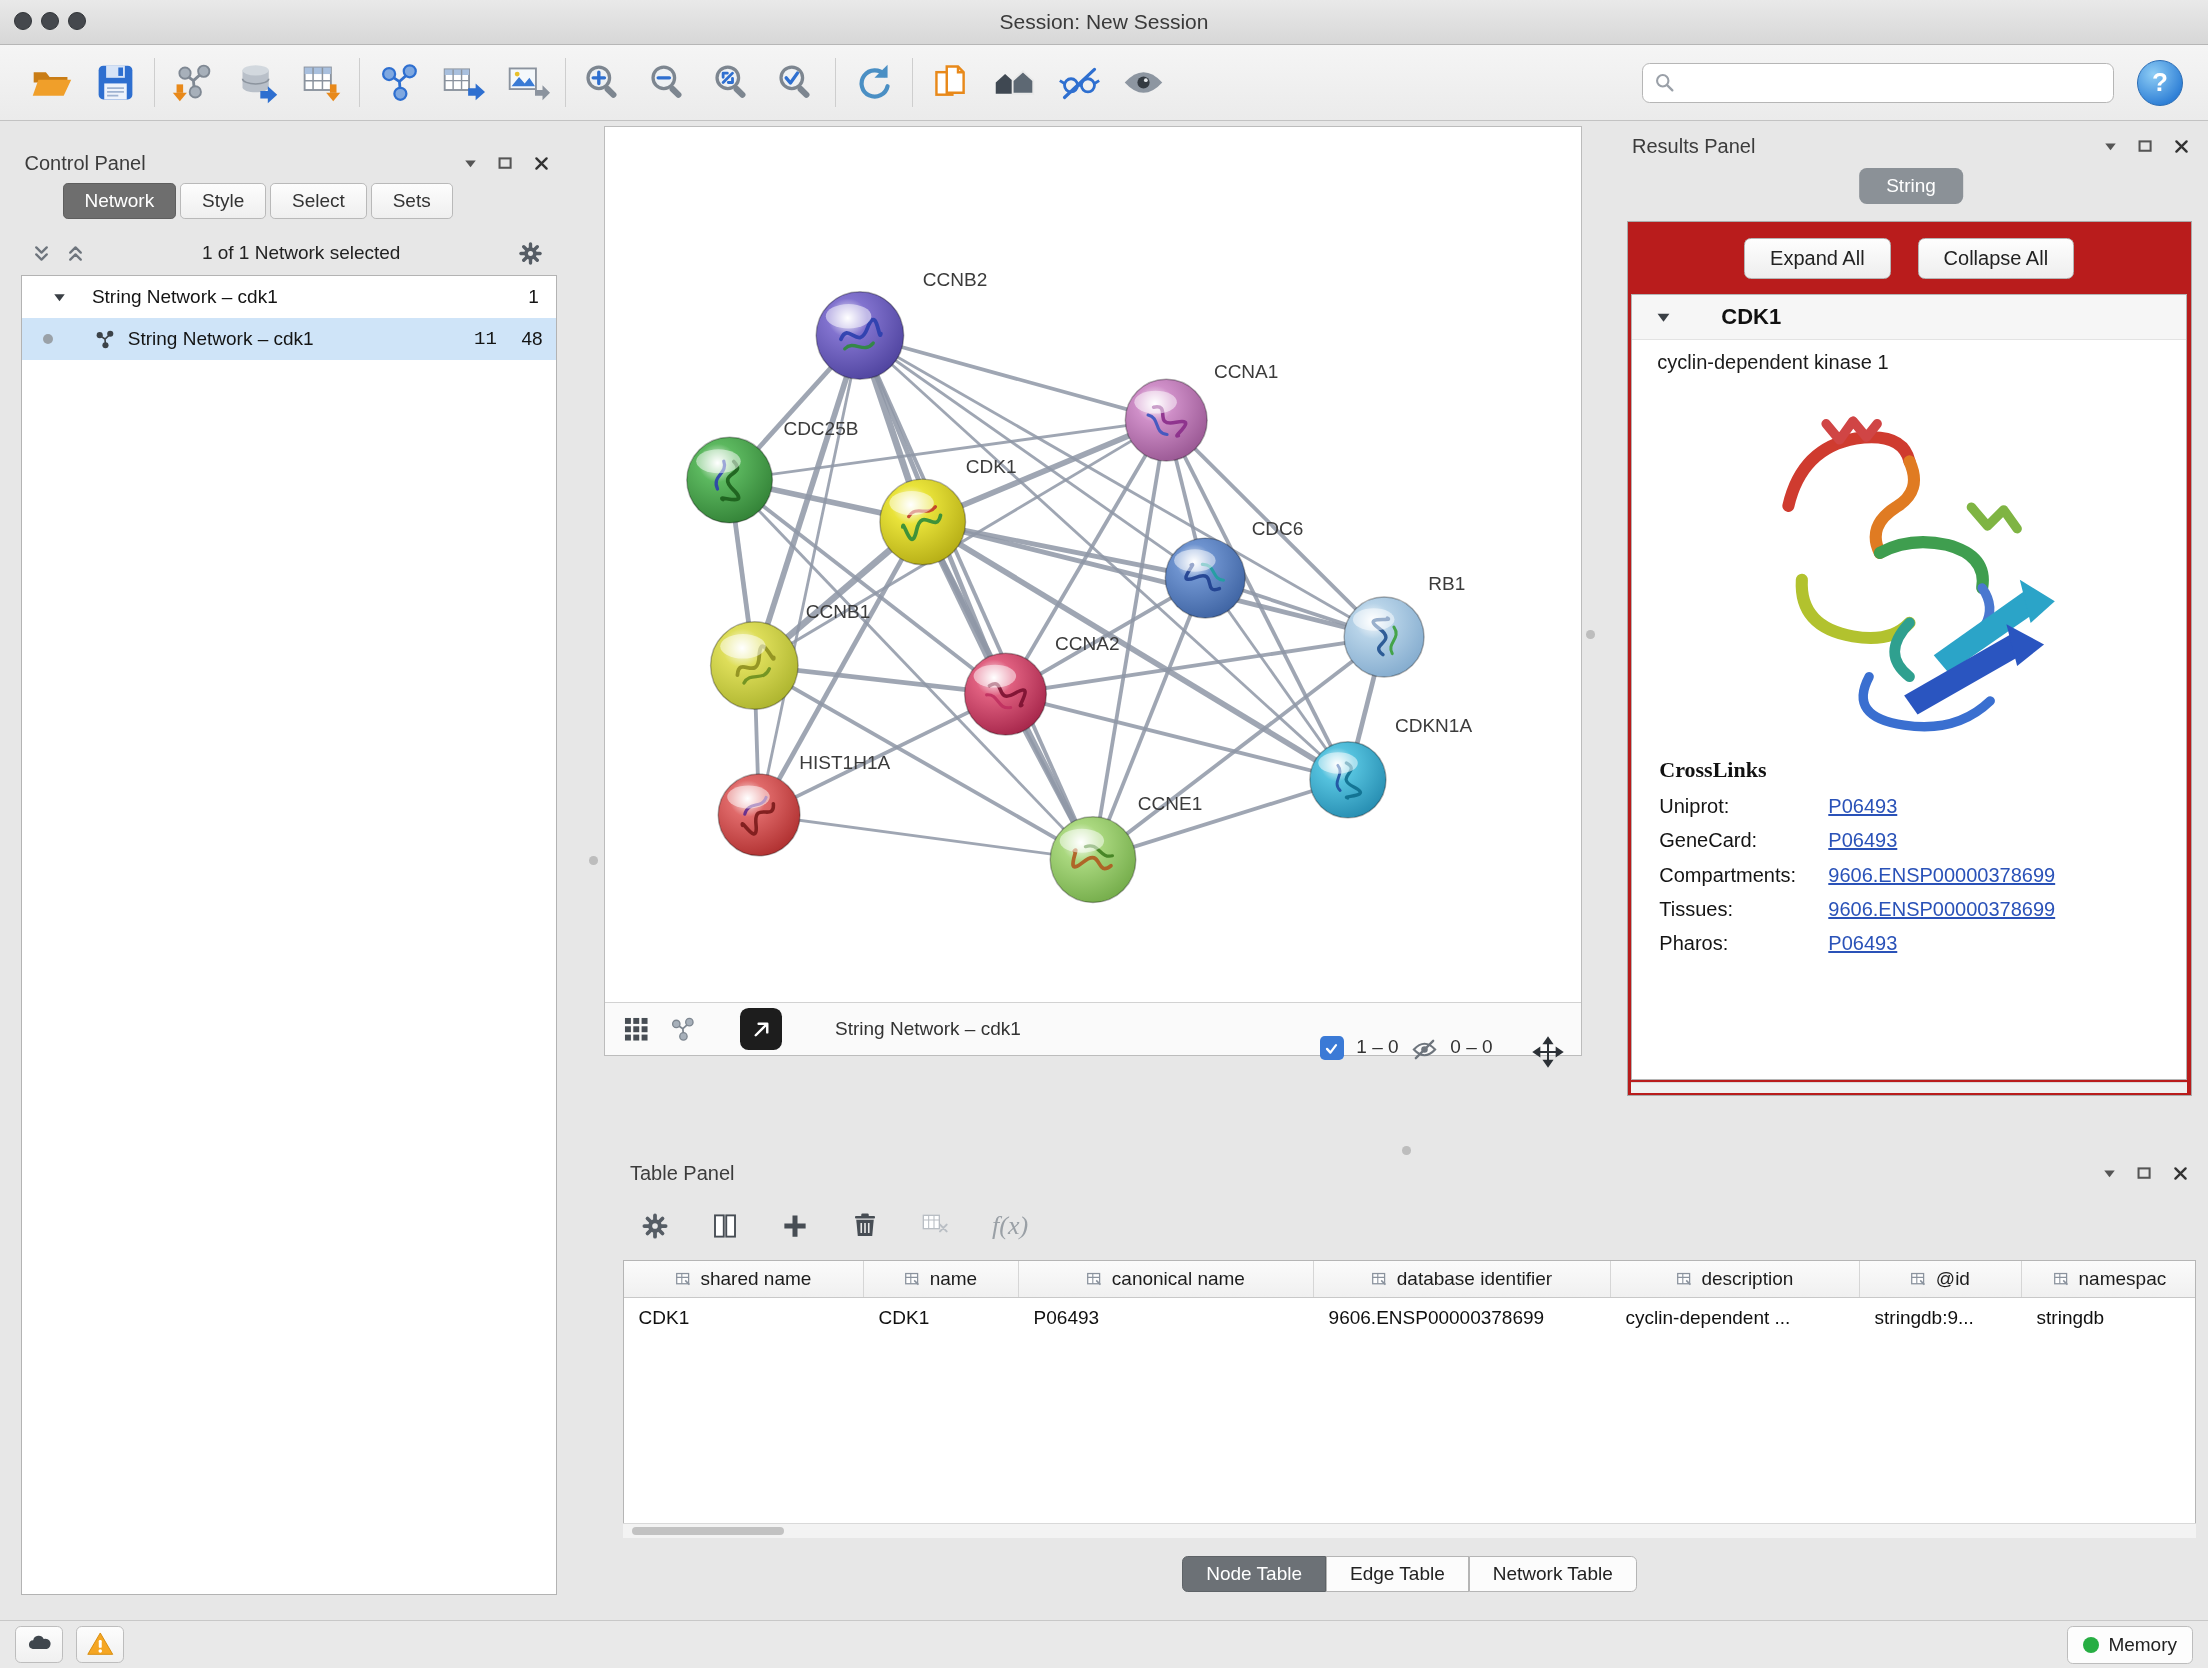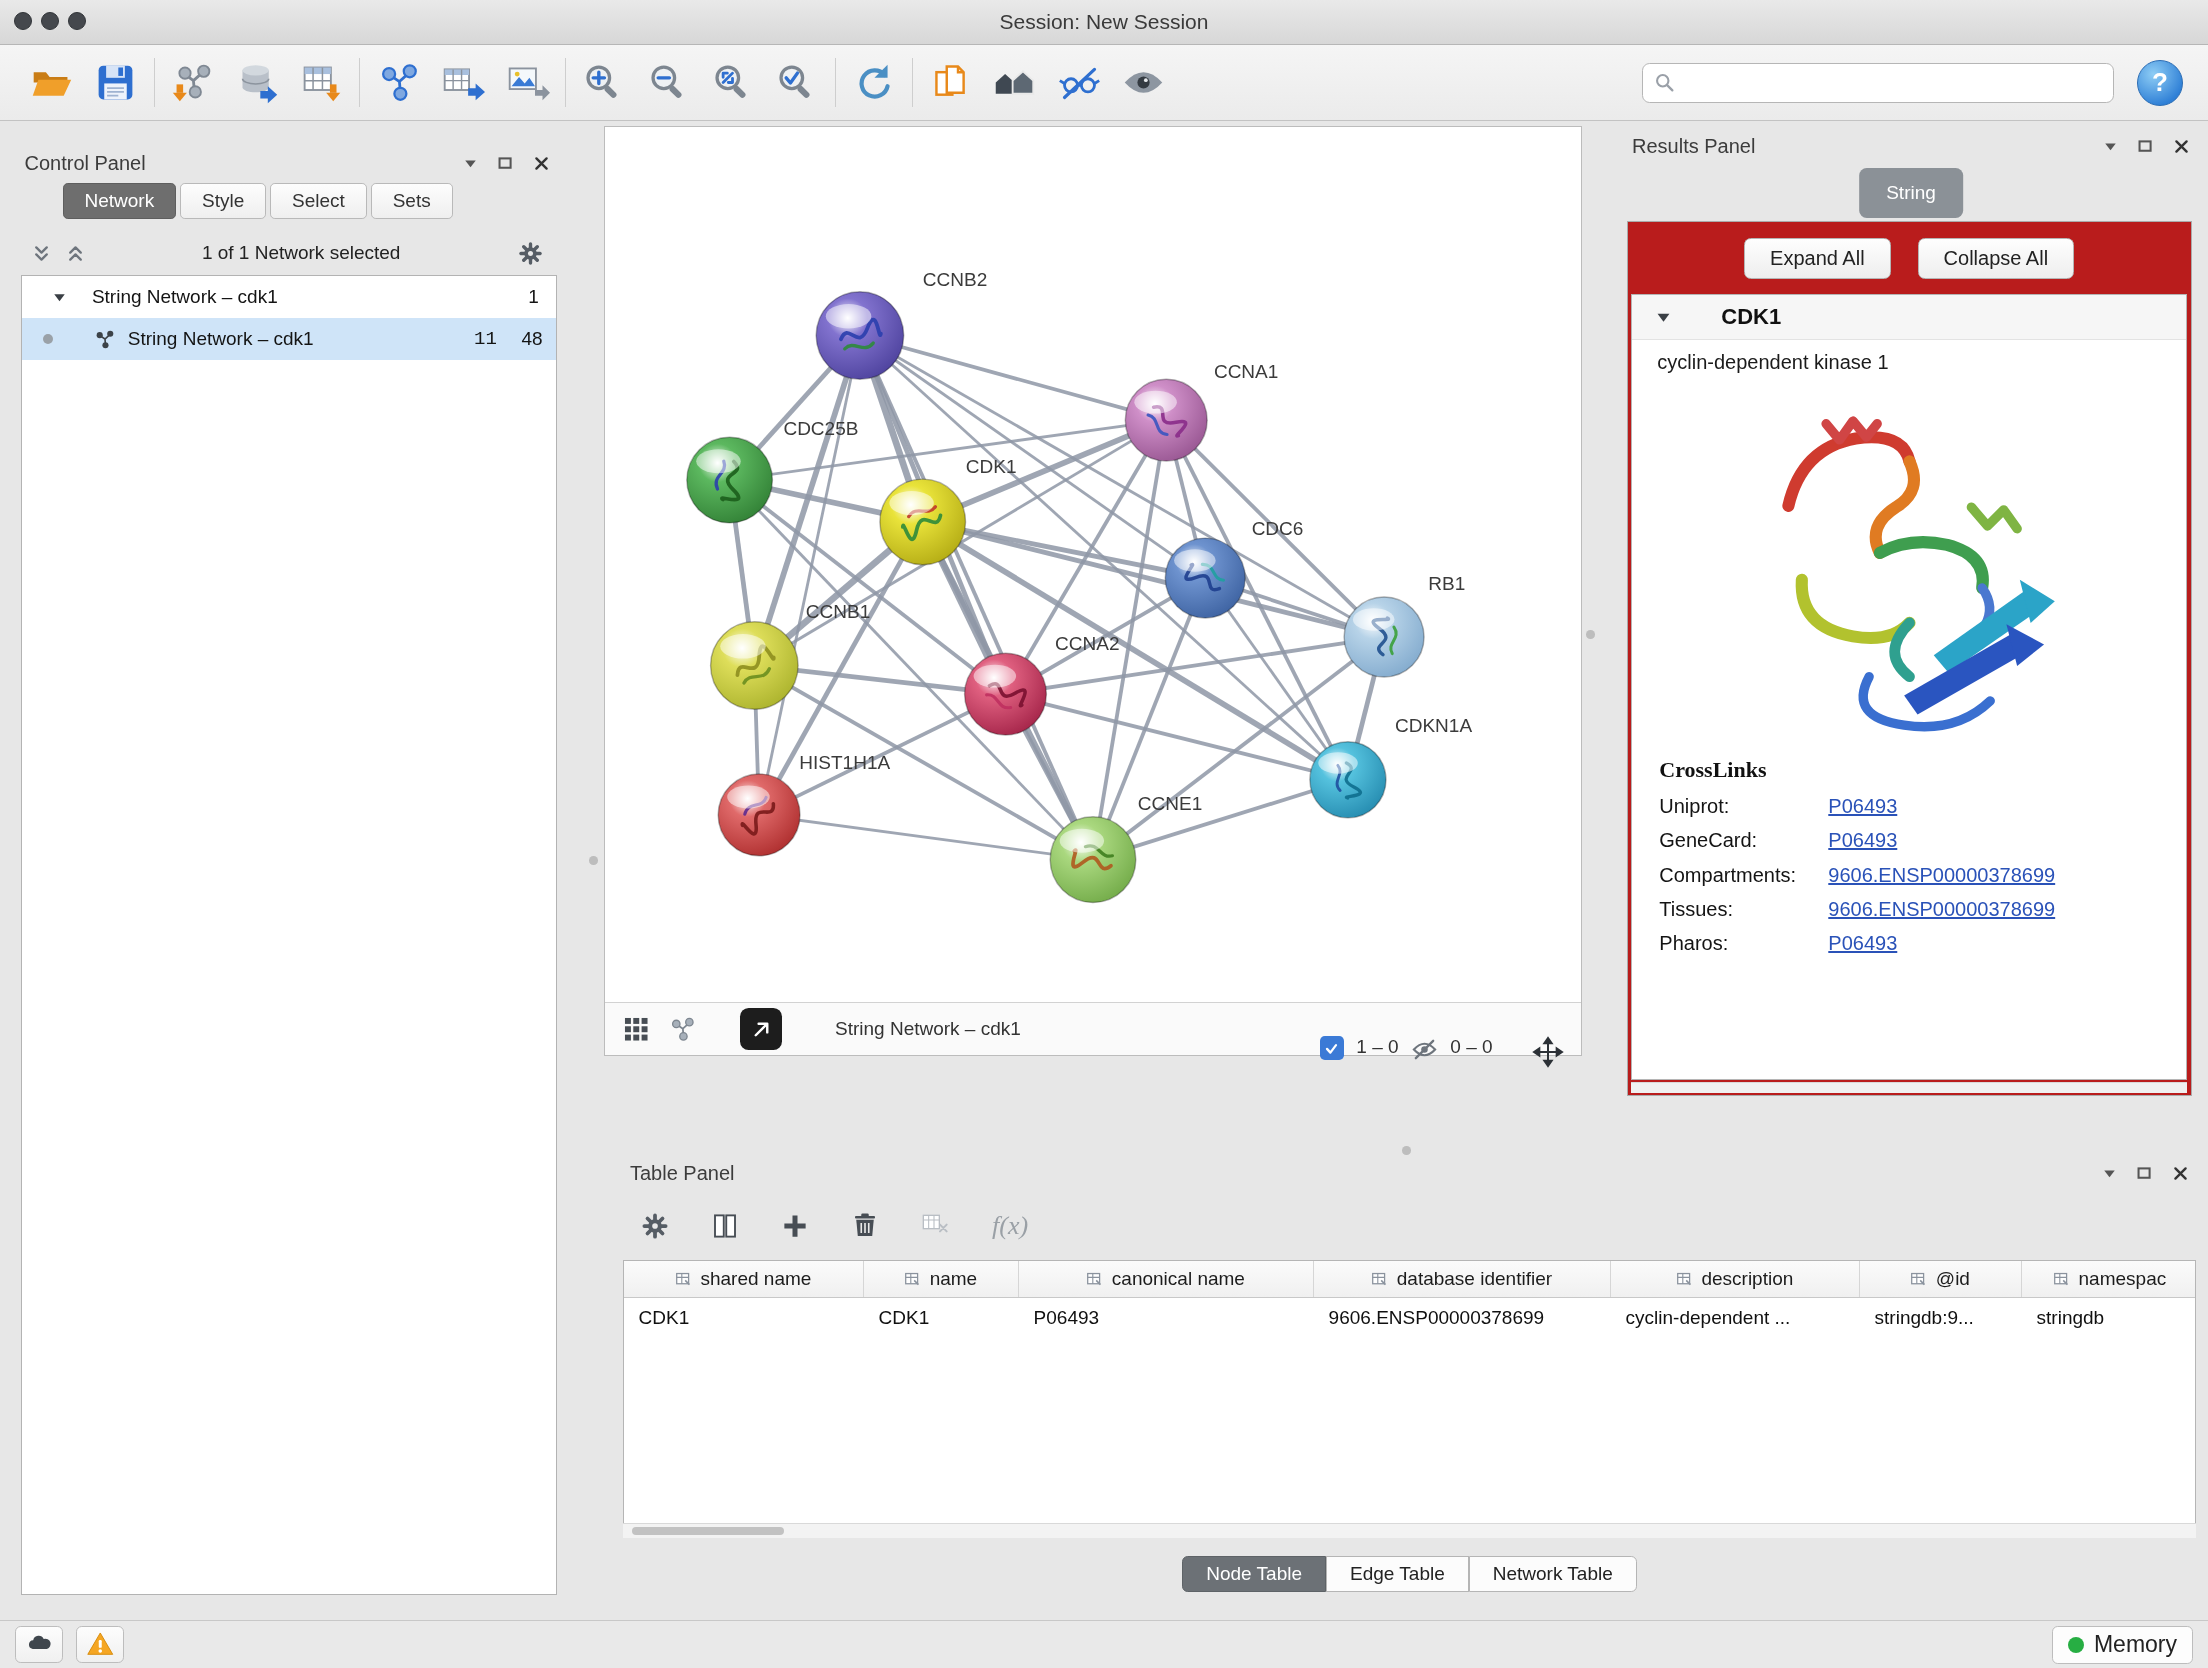--- a/index.html
+++ b/index.html
@@ -67,21 +67,21 @@
   .black-tile{width:42px;height:42px;background:#1d1d1d;border-radius:8.6px;display:flex;
     align-items:center;justify-content:center;margin-left:27px;flex:0 0 auto;}
   .net-title{margin-left:36px;}
   .right-cluster{margin-left:auto;display:flex;align-items:flex-start;gap:12.4px;margin-top:46px;}
   .checkbox{width:24px;height:24px;background:#3b7ad6;border-radius:4.8px;display:flex;
     align-items:center;justify-content:center;}
   .move-btn{margin-left:27px;}
 
   
   #results-panel{position:absolute;left:1617px;top:126px;width:588px;height:989px;}
-  #rp-tab{position:absolute;left:50%;transform:translateX(-50%);top:42px;height:36px;padding:7px 27px;
+  #rp-tab{position:absolute;left:50%;transform:translateX(-50%);top:42px;height:36px;padding:0 27px;
     background:#8b9197;border-radius:7.6px;color:#fff;font-size:19px;display:flex;align-items:center;}
   #rp-box{position:absolute;left:9.5px;right:13.3px;top:95px;bottom:19px;border:1px solid #ababab;background:#b91c1c;}
   #rp-buttons{display:flex;justify-content:center;gap:27px;padding:16px 0;}
   .rp-btn{height:39px;padding:0 25px;border:1px solid #b5b5b5;border-radius:6.7px;
     background:linear-gradient(#fefefe,#eeeeee);font-size:20px;color:#222;display:flex;align-items:center;}
   #rp-card{position:absolute;left:3.8px;right:3.8px;top:72px;bottom:15px;border:1px solid #b5b5b5;
     background:#fff;overflow:hidden;}
   #card-head{height:44px;display:flex;align-items:center;padding:0 23px;gap:49px;
     background:#f6f6f6;border-bottom:1px solid #e3e3e3;}
   #gene-name{font-size:22px;font-weight:bold;color:#111;}
@@ -114,21 +114,21 @@
   .tp-tab:first-child{border-radius:5.7px 0 0 5.7px;}
   .tp-tab:last-child{border-radius:0 5.7px 5.7px 0;}
   .tp-tab.selected{background:#6c7176;border-color:#5e6367;color:#fff;}
 
   
   #statusbar{position:absolute;left:0;right:0;bottom:0;height:48px;background:#e9e9e9;
     border-top:1px solid #c8c8c8;display:flex;align-items:center;gap:13.3px;padding:0 15px;box-sizing:border-box;}
   .sb-btn{width:46px;height:35px;border:1px solid #bdbdbd;border-radius:5.7px;
     background:linear-gradient(#fdfdfd,#f0f0f0);display:flex;align-items:center;justify-content:center;}
   #memory-btn{margin-left:auto;height:36px;border:1px solid #bdbdbd;border-radius:5.7px;background:#fdfdfd;
-    display:flex;align-items:center;gap:9.5px;padding:0 15px;font-size:23px;color:#222;}
+    display:flex;align-items:center;gap:9.5px;padding:0 15px;font-size:19px;color:#222;}
   #memory-dot{width:16px;height:16px;border-radius:50%;background:#27ae43;}
 
   .dot{position:absolute;width:8.6px;height:8.6px;border-radius:50%;background:#bdbdbd;}
 </style>
 </head>
 <body>
 
 <div class="window">
 
   <div id="titlebar">

